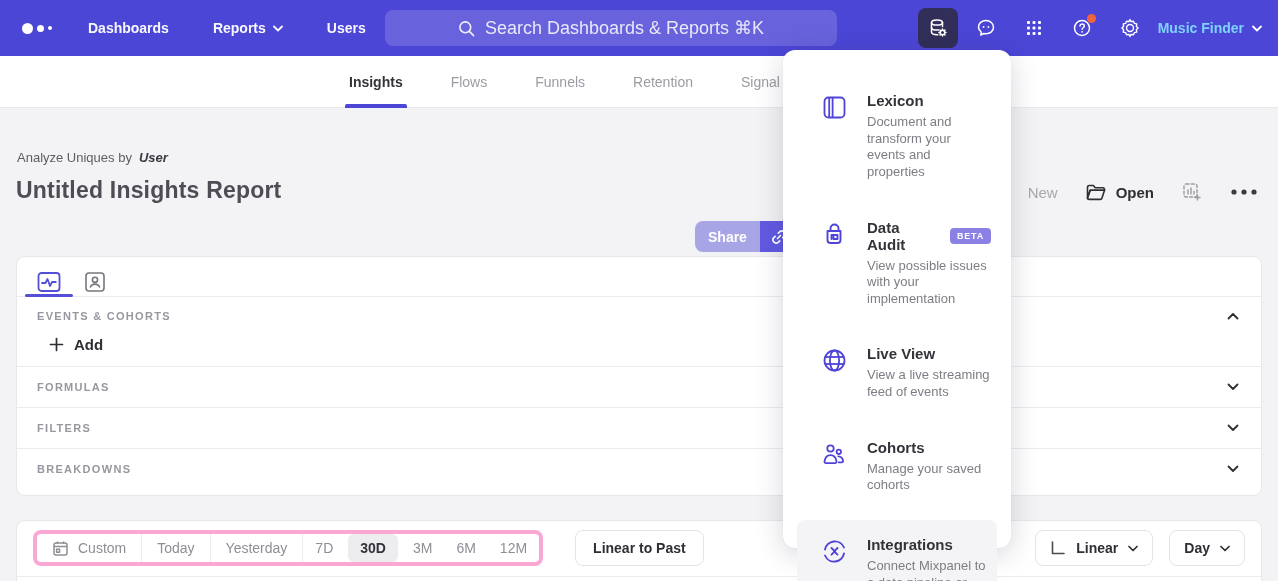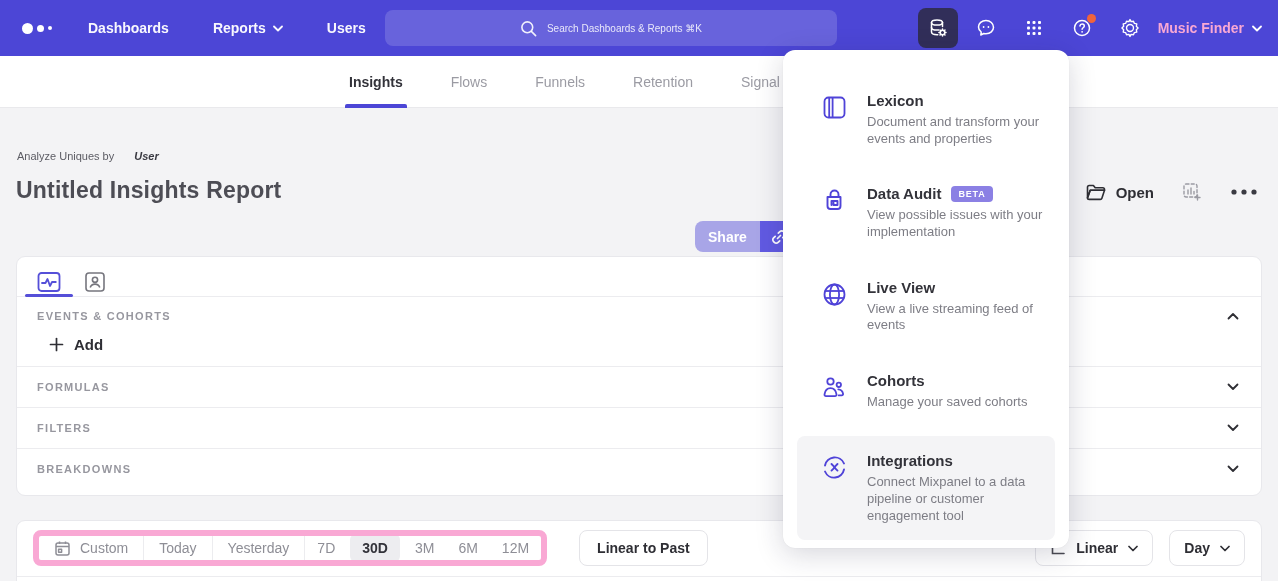--- a/index.html
+++ b/index.html
@@ -24,38 +24,38 @@
   .logo i:nth-child(3){ width:4px; height:4px; }
   .topnav { display:flex; align-items:center; gap:44px; margin-left:20px; }
   .topnav .navitem {
     color:#fff; font-size:14px; font-weight:600; cursor:pointer;
     display:flex; align-items:center; gap:7px; opacity:.96;
   }
   .search {
     position:absolute; left:385px; top:10px; width:452px; height:36px;
     background:rgba(255,255,255,0.16); border-radius:8px;
     display:flex; align-items:center; justify-content:center; gap:10px;
-    color:rgba(255,255,255,0.85); font-size:10px; cursor:text;
+    color:rgba(255,255,255,0.85); font-size:18px; cursor:text;
   }
   .topbar-right {
     position:absolute; right:16px; top:0; height:56px;
     display:flex; align-items:center; gap:8px;
   }
   .iconbtn {
     width:40px; height:40px; border-radius:8px; display:flex;
     align-items:center; justify-content:center; color:#fff; cursor:pointer;
     position:relative;
   }
   .iconbtn.active { background:#312e59; }
   .notif-dot {
     position:absolute; top:6px; right:6px; width:9px; height:9px;
     border-radius:50%; background:#f0643c;
   }
   .project {
-    color:#f9a8d4; font-size:14px; font-weight:700; display:flex;
+    color:#7dd3fc; font-size:14px; font-weight:700; display:flex;
     align-items:center; gap:8px; cursor:pointer;
   }
 
   
   .tabbar {
     position:absolute; left:0; top:56px; width:1278px; height:52px;
     background:#fff; border-bottom:1px solid #e9e9ec; z-index:5;
     display:flex; align-items:center;
   }
   .tabs { display:flex; margin-left:325px; }
@@ -64,22 +64,22 @@
     padding:0 24px; font-size:14px; color:#9b9ba3; cursor:pointer; white-space:nowrap;
   }
   .tab.active { color:#33333a; font-weight:600; }
   .tab.active::after {
     content:""; position:absolute; left:20px; right:20px; bottom:0; height:4px;
     background:#4c46d6; border-radius:2px 2px 0 0;
   }
 
   
   .crumb {
-    position:absolute; left:17px; top:150px; font-size:11px; color:#5c5c64;
-    display:flex; gap:20px; align-items:baseline;
+    position:absolute; left:17px; top:150px; font-size:13px; color:#5c5c64;
+    display:flex; gap:7px; align-items:baseline;
   }
   .crumb b { color:#3a3a42; font-weight:700; cursor:pointer;font-style:italic; }
   .page-title {
     position:absolute; left:16px; top:177px; font-size:23px; font-weight:700;
     color:#4d4d55; letter-spacing:.2px;
   }
   .share-group { position:absolute; left:695px; top:176px; display:flex; z-index:4;margin-top:45px; }
   .share-btn {
     height:31px; padding:0 13px; background:#a8a5e7; color:#fff; font-size:14px;
     font-weight:600; border:none; border-radius:8px 0 0 8px; cursor:pointer;
@@ -132,21 +132,21 @@
     justify-content:space-between; padding:0 22px 0 20px; cursor:pointer;
   }
 
   
   .datebar { left:16px; top:520px; width:1246px; height:80px; border-radius:9px; }
   .datebar-row {
     display:flex; align-items:center; padding:9px 16px 0 16px; gap:14px;
   }
   .range-group {
     display:flex; align-items:center; height:36px;
-    border:6px solid #f9a8d4; border-radius:8px; overflow:hidden;
+    border:4px solid #f9a8d4; border-radius:8px; overflow:hidden;
   }
   .range-item {
     height:100%; display:flex; align-items:center; gap:9px; padding:0 15px;
     font-size:14px; color:#8e8e96; cursor:pointer; white-space:nowrap;
   }
   .range-item.sep { border-right:1px solid #ececef; }
   .range-item.short { padding:0 12px; }
   .range-item.selected {
     background:#ededf0; color:#33333a; font-weight:700; border-radius:6px;
     height:28px; margin:0 3px;
@@ -160,21 +160,21 @@
   .pill-select {
     height:36px; border:1px solid #e4e4e8; border-radius:8px; background:#fff;
     display:flex; align-items:center; gap:10px; padding:0 14px; font-size:14px;
     font-weight:700; color:#2e2e34; cursor:pointer;
   }
   .pill-select .sel-icon { color:#4a4a52; }
   .datebar-divider { margin-top:10px; border-top:1px solid #ececef; }
 
   
   .menu-panel {
-    position:absolute; left:783px; top:50px; width:286px; height:498px;
+    position:absolute; left:783px; top:50px; width:228px; height:498px;
     background:#fff; border-radius:12px; z-index:50;
     box-shadow:0 6px 28px rgba(30,30,60,0.18), 0 0 1px rgba(30,30,60,0.12);
     padding-top:30px;
   }
   .menu-item {
     display:flex; gap:18px; padding:12px 20px 12px 38px; cursor:pointer;
     margin-bottom:14px;
   }
   .menu-item .mi-icon { color:#4f43d8; flex:0 0 28px; padding-top:2px; }
   .mi-title-row { display:flex; align-items:center; gap:10px; }

